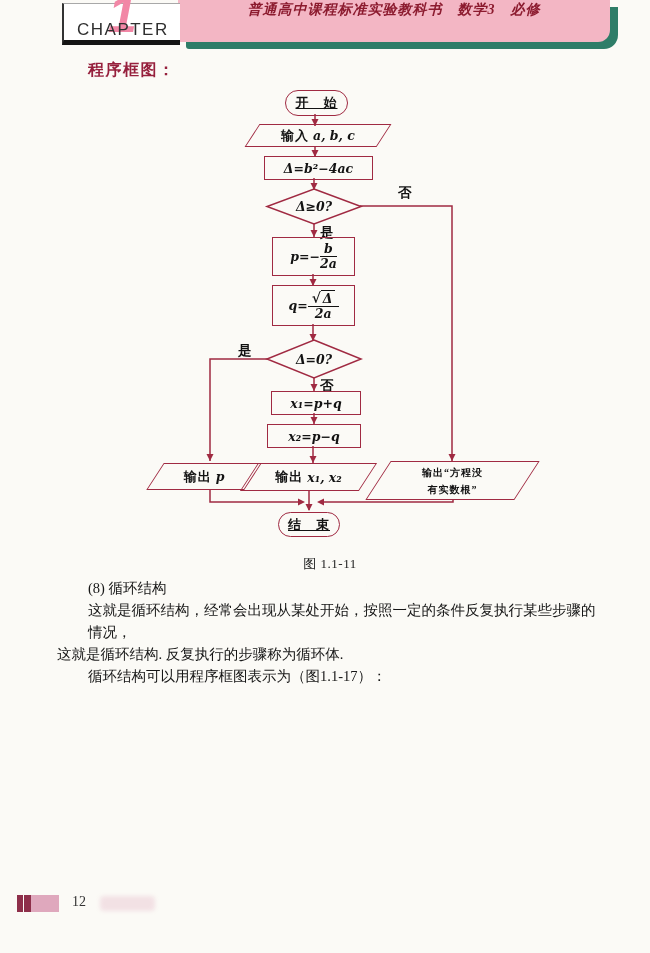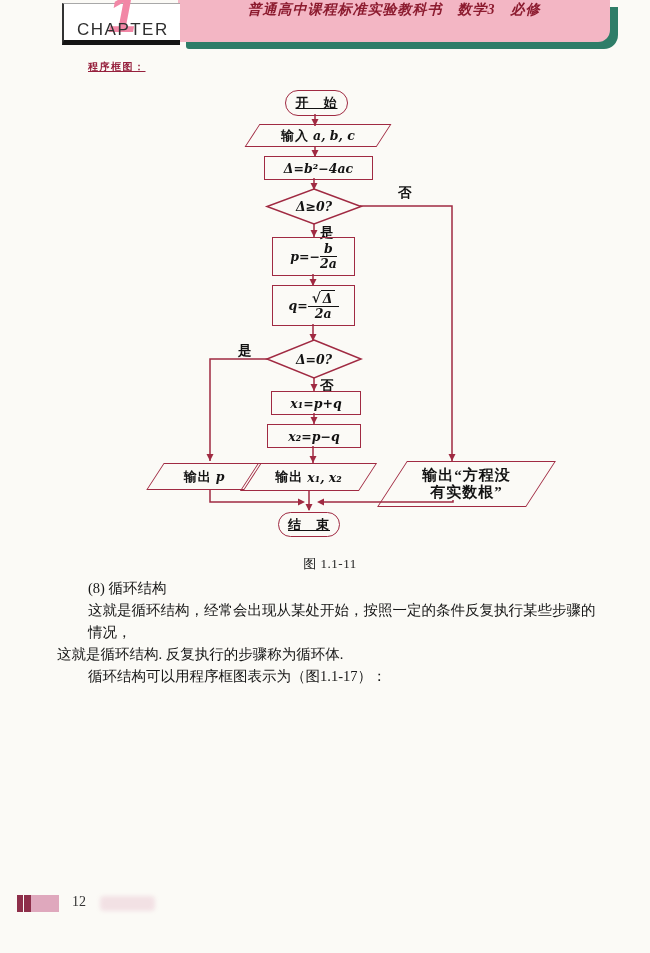--- a/index.html
+++ b/index.html
@@ -33,22 +33,22 @@
     font-family:"Liberation Sans", sans-serif; font-weight:bold; font-style:italic;
     font-size:52px; color:var(--chapter-number-pink,#f287a6); line-height:1;
   }
   .chapter-label {
     position:absolute; left:13px; top:16px; z-index:1;
     font-family:"Liberation Sans", sans-serif; font-size:17px; letter-spacing:1.5px;
     color:#2f2f2f;
   }
   
   .section-label {
-    position:absolute; left:88px; top:60px; font-weight:bold; font-size:10px;
-    color:var(--section-red,#96203d); letter-spacing:1.5px;text-decoration:underline;
+    position:absolute; left:88px; top:60px; font-weight:bold; font-size:16px;
+    color:var(--section-red,#96203d); letter-spacing:1.5px;
   }
   
   .fc-svg { position:absolute; left:0; top:0; width:650px; height:953px; }
   .fc-stroke { stroke:var(--flowchart-stroke,#a02a42); fill:none; stroke-width:1.5; }
   .fc-arrow  { fill:var(--flowchart-stroke,#a02a42); stroke:none; }
   .node {
     position:absolute; display:flex; align-items:center; justify-content:center;
     font-size:13px; color:#131313; text-align:center;
   }
   .node .cjk { font-weight:bold; letter-spacing:1px; }
@@ -200,21 +200,21 @@
   </div>
 
   <div class="node pgram" style="left:249px; top:463px; width:119px; height:28px;">
     <div class="pgram-skew"></div>
     <div class="txt">
       <span class="cjk">输出</span>
       <span class="math">x₁, x₂</span>
     </div>
   </div>
 
-  <div class="node pgram" style="left:392px; top:461px; width:149px; height:46px; font-size:15px;">
+  <div class="node pgram" style="left:378px; top:461px; width:149px; height:39px; font-size:10px;">
     <div class="pgram-skew"></div>
     <div class="txt" style="flex-direction:column; gap:0; line-height:17px;">
       <span class="cjk">输出“方程没</span>
       <span class="cjk">有实数根”</span>
     </div>
   </div>
 
   <div class="node terminal" style="left:278px; top:512px; width:60px; height:23px;">
     <span class="cjk">结　束</span>
   </div>

